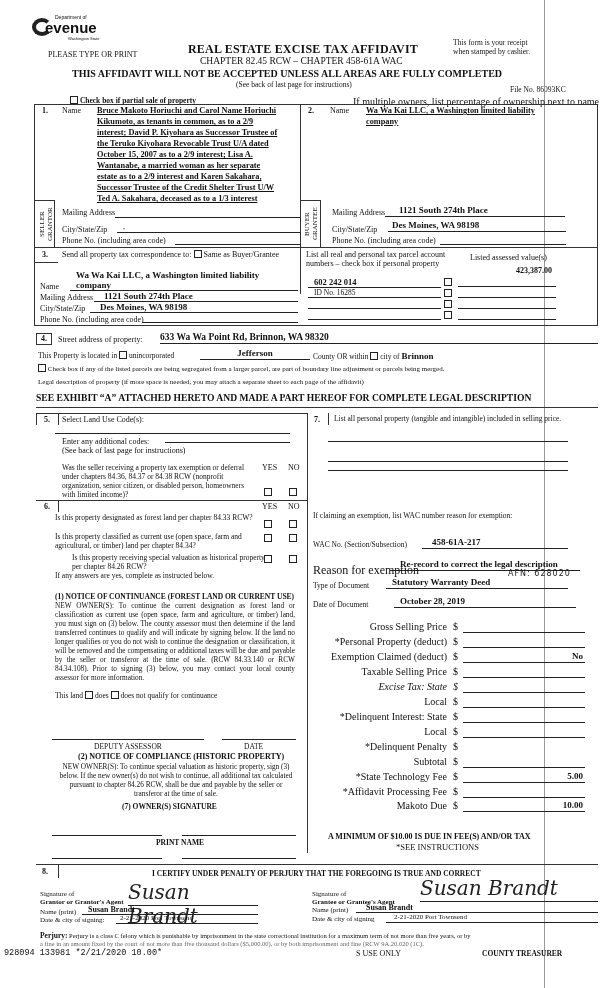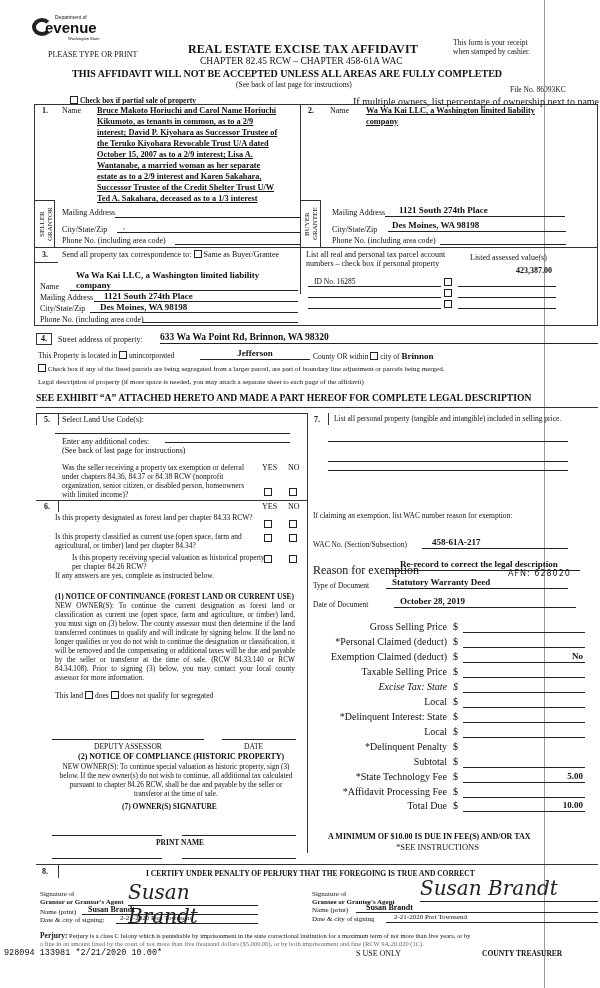--- a/index.html
+++ b/index.html
@@ -128,20 +128,25 @@
 <div class="abs line" style="left:142px;top:313px;width:156px;height:10px;"></div>
 
 <div class="abs" style="left:306px;top:250px;line-height:9px;">
   <div>List all real and personal tax parcel account</div>
   <div>numbers – check box if personal property</div>
 </div>
 <div class="abs" style="left:470px;top:253px;">Listed assessed value(s)</div>
 <div class="abs b" style="left:488px;top:266px;font-size:8px;margin-left:28px;">423,387.00</div>
 <div class="abs" style="left:308px;top:277px;width:290px;">
   <div style="position:relative;height:11px;">
+    <div class="line b" style="position:absolute;left:0;width:133px;height:11px;font-size:8.5px;padding-left:6px;">602 242 014</div>
+    <span class="cb" style="position:absolute;left:136px;top:1px;"></span>
+    <div class="line" style="position:absolute;left:150px;width:98px;height:10px;"></div>
+  </div>
+  <div style="position:relative;height:11px;">
     <div class="line" style="position:absolute;left:0;width:133px;height:10px;font-size:7.5px;padding-left:6px;">ID No. 16285</div>
     <span class="cb" style="position:absolute;left:136px;top:1px;"></span>
     <div class="line" style="position:absolute;left:150px;width:98px;height:10px;"></div>
   </div>
   <div style="position:relative;height:11px;">
     <div class="line" style="position:absolute;left:0;width:133px;height:10px;"></div>
     <span class="cb" style="position:absolute;left:136px;top:1px;"></span>
     <div class="line" style="position:absolute;left:150px;width:98px;height:10px;"></div>
   </div>
   <div style="position:relative;height:11px;">
@@ -208,21 +213,21 @@
 <span class="abs cb" style="left:289px;top:555px;"></span>
 <div class="abs" style="left:55px;top:571px;font-size:7.5px;">If any answers are yes, complete as instructed below.</div>
 
 <div class="abs b" style="left:55px;top:592px;font-size:7.5px;">(1) NOTICE OF CONTINUANCE (FOREST LAND OR CURRENT USE)</div>
 <div class="abs" style="left:55px;top:601px;width:240px;font-size:7.3px;line-height:9px;text-align:justify;">NEW OWNER(S): To continue the current designation as forest land or classification as current use (open space, farm and agriculture, or timber) land, you must sign on (3) below. The county assessor must then determine if the land transferred continues to qualify and will indicate by signing below. If the land no longer qualifies or you do not wish to continue the designation or classification, it will be removed and the compensating or additional taxes will be due and payable by the seller or transferor at the time of sale. (RCW 84.33.140 or RCW 84.34.108). Prior to signing (3) below, you may contact your local county assessor for more information.</div>
 <div class="abs" style="left:55px;top:691px;font-size:7.5px;">
   <span>This land</span>
   <span class="cb"></span>
   <span>does</span>
   <span class="cb"></span>
-  <span>does not  qualify for segregated</span>
+  <span>does not  qualify for continuance</span>
 </div>
 <div class="abs line" style="left:52px;top:730px;width:152px;height:10px;"></div>
 <div class="abs line" style="left:222px;top:730px;width:74px;height:10px;"></div>
 <div class="abs" style="left:94px;top:742px;font-size:7.5px;">DEPUTY ASSESSOR</div>
 <div class="abs" style="left:244px;top:742px;font-size:7.5px;">DATE</div>
 <div class="abs b" style="left:78px;top:752px;font-size:8px;">(2) NOTICE OF COMPLIANCE (HISTORIC PROPERTY)</div>
 <div class="abs" style="left:56px;top:762px;width:240px;font-size:7.3px;line-height:9px;text-align:center;">NEW OWNER(S): To continue special valuation as historic property, sign (3) below. If the new owner(s) do not wish to continue, all additional tax calculated pursuant to chapter 84.26 RCW, shall be due and payable by the seller or transferor at the time of sale.</div>
 <div class="abs b" style="left:122px;top:802px;font-size:7.5px;">(7) OWNER(S) SIGNATURE</div>
 <div class="abs line" style="left:52px;top:826px;width:110px;height:10px;"></div>
 <div class="abs line" style="left:182px;top:826px;width:114px;height:10px;"></div>
@@ -246,21 +251,21 @@
 <div class="abs line fill" style="left:386px;top:577px;width:182px;height:12px;padding-left:6px;">Statutory Warranty Deed</div>
 <div class="abs" style="left:313px;top:600px;font-size:7.5px;text-align:right;">Date of Document</div>
 <div class="abs line fill" style="left:394px;top:596px;width:182px;height:12px;padding-left:6px;">October 28, 2019</div>
 
 <div class="fee-row" style="top:621px;">
   <span class="lbl">Gross Selling Price</span>
     <span class="dol">$</span>
     <span class="val"></span>
 </div>
 <div class="fee-row" style="top:636px;">
-  <span class="lbl">*Personal Claimed (deduct)</span>
+  <span class="lbl">*Personal Property (deduct)</span>
     <span class="dol">$</span>
     <span class="val"></span>
 </div>
 <div class="fee-row" style="top:651px;">
   <span class="lbl">Exemption Claimed (deduct)</span>
     <span class="dol">$</span>
     <span class="val">No</span>
 </div>
 <div class="fee-row" style="top:666px;">
   <span class="lbl">Taxable Selling Price</span>
@@ -301,31 +306,31 @@
   <span class="lbl">*State Technology Fee</span>
     <span class="dol">$</span>
     <span class="val">5.00</span>
 </div>
 <div class="fee-row" style="top:786px;">
   <span class="lbl">*Affidavit Processing Fee</span>
     <span class="dol">$</span>
     <span class="val"></span>
 </div>
 <div class="fee-row" style="top:800px;">
-  <span class="lbl">Total Due</span>
+  <span class="lbl">Makoto Due</span>
     <span class="dol">$</span>
     <span class="val">10.00</span>
 </div>
 <div class="abs b" style="left:328px;top:832px;font-size:8px;">A MINIMUM OF $10.00 IS DUE IN FEE(S) AND/OR TAX</div>
 <div class="abs" style="left:396px;top:842px;font-size:8.5px;">*SEE INSTRUCTIONS</div>
 
 <div class="hr" style="left:36px;top:864px;width:562px;"></div>
 <div class="vr" style="left:58px;top:864px;height:14px;"></div>
 <div class="numbox" style="left:42px;top:867px;">8.</div>
-<div class="abs b" style="left:146px;top:869px;font-size:7.5px;">I CERTIFY UNDER PENALTY OF PERJURY THAT THE FOREGOING IS TRUE AND CORRECT</div>
+<div class="abs b" style="left:152px;top:869px;font-size:7.5px;">I CERTIFY UNDER PENALTY OF PERJURY THAT THE FOREGOING IS TRUE AND CORRECT</div>
 
 <div class="abs" style="left:40px;top:890px;font-size:7px;line-height:8px;">
   <div>Signature of</div>
   <div class="b">Grantor or Grantor's Agent</div>
 </div>
 <div class="abs sig" style="left:128px;top:880px;width:130px;border-bottom:1px solid #222;height:26px;">Susan Brandt</div>
 <div class="abs" style="left:40px;top:908px;font-size:7px;">Name (print)</div>
 <div class="abs line b" style="left:82px;top:905px;width:176px;height:10px;font-size:8px;padding-left:6px;">Susan Brandt</div>
 <div class="abs" style="left:40px;top:916px;font-size:7px;">Date &amp; city of signing:</div>
 <div class="abs line" style="left:116px;top:914px;width:142px;height:10px;font-size:7px;padding-left:4px;">2-21-2020 Port Townsend</div>

